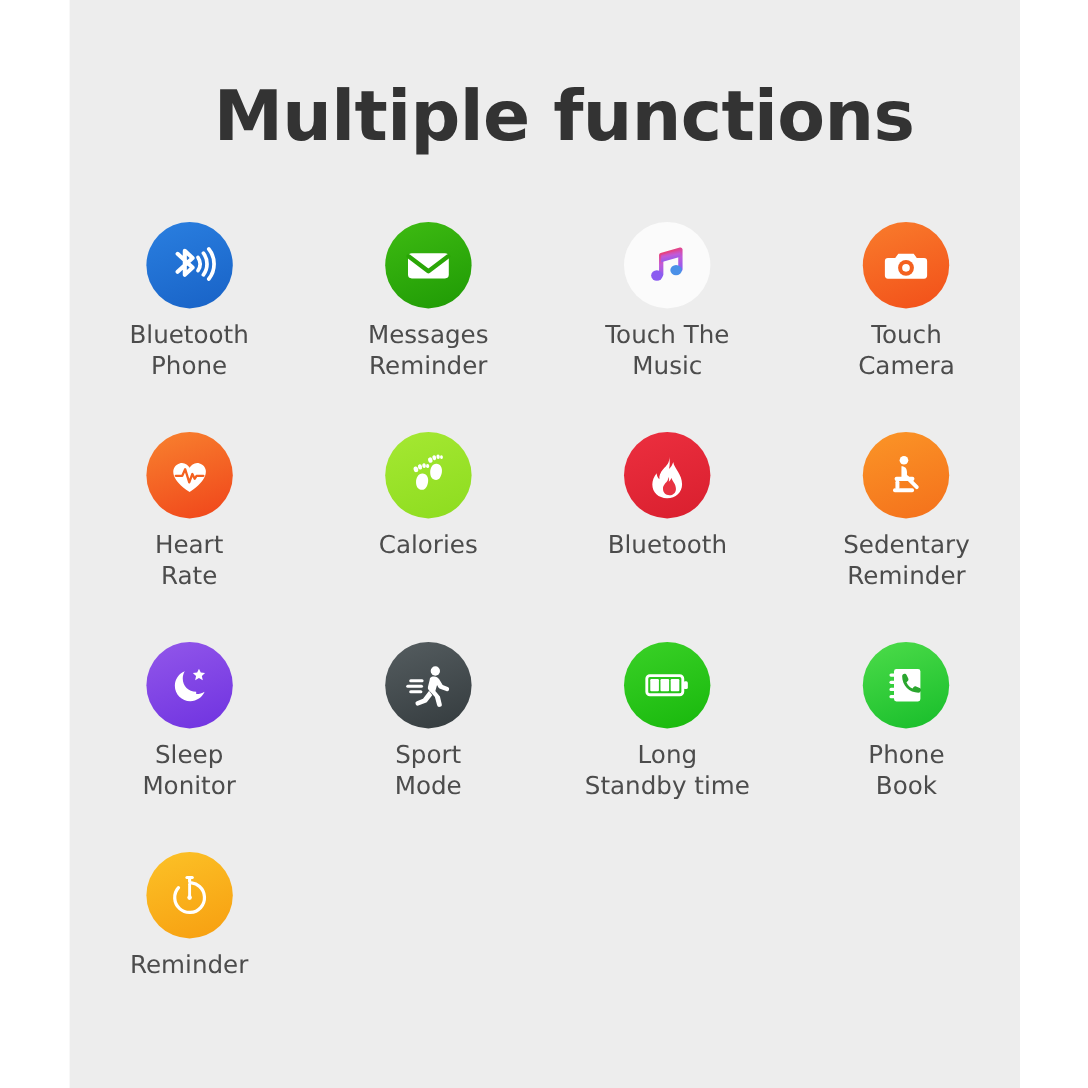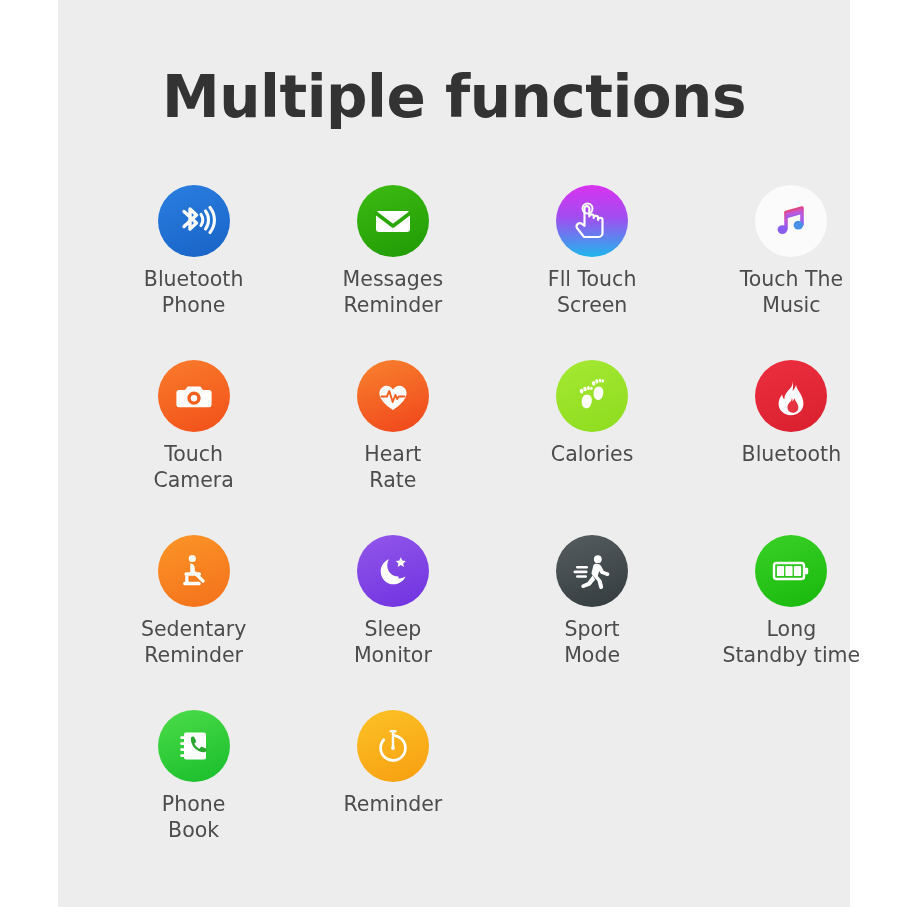--- a/index.html
+++ b/index.html
@@ -22,40 +22,39 @@
   #panel {
     position: absolute;
     left: 58px;
     top: 0;
     width: 792px;
     height: 907px;
     background: #ededed;
   }
   #title {
     position: absolute;
-    left: 0;
+    left: 16px;
     top: 68px;
     width: 792px;
     text-align: center;
     font-family: "DejaVu Sans", sans-serif;
     font-size: 58px;
     font-weight: bold;
     color: #333333;
     letter-spacing: -0.5px;
     line-height: 1;
   }
   #grid {
     position: absolute;
     left: 0;
     top: 185px;
     width: 797px;
     display: grid;
     grid-template-columns: repeat(4, 1fr);
     grid-auto-rows: 175px;
-    margin-left: 36px;
   }
   .cell {
     display: flex;
     flex-direction: column;
     align-items: center;
     justify-content: flex-start;
   }
   .circle {
     width: 72px;
     height: 72px;
@@ -121,32 +120,20 @@
         <div class="circle bg-messages">
           <svg width="44" height="44" viewBox="0 0 44 44">
             <rect x="5" y="12" width="34" height="21" rx="3.2" fill="#ffffff"></rect>
             <path d="M5.5 14.5 L22 27 L38.5 14.5" fill="none" stroke="#2aa606" stroke-width="3.6" stroke-linecap="round" stroke-linejoin="round"></path>
           </svg>
         </div>
         <div class="label">Messages
 Reminder</div>
       </div>
 
-      <div class="cell">
-        <div class="circle bg-touch">
-          <svg width="46" height="46" viewBox="0 0 46 46">
-            <circle cx="18.5" cy="10.5" r="5" fill="none" stroke="#ffffff" stroke-width="2"></circle>
-            <path d="M15.5 10.5 L15.5 28 L12.5 25.5 a3.3 3.3 0 0 0-4.4 4.6 L15 39 h14.5 a4 4 0 0 0 4-4 V22
-                     a2.2 2.2 0 0 0-4.4 0 v-2 a2.2 2.2 0 0 0-4.4 0 v-1.5 a2.2 2.2 0 0 0-4.4 0 V10.5
-                     a2.4 2.4 0 0 0-4.8 0 Z" fill="none" stroke="#ffffff" stroke-width="2.2" stroke-linejoin="round"></path>
-          </svg>
-        </div>
-        <div class="label">Fll Touch
-Screen</div>
-      </div>
 
       <div class="cell">
         <div class="circle bg-music">
           <svg width="44" height="44" viewBox="0 0 44 44">
             <defs>
               <linearGradient id="mus1" x1="0" y1="0" x2="0.3" y2="1">
                 <stop offset="0" stop-color="#f5385c"></stop>
                 <stop offset="0.55" stop-color="#c15ad8"></stop>
                 <stop offset="1" stop-color="#8b5cf0"></stop>
               </linearGradient>

